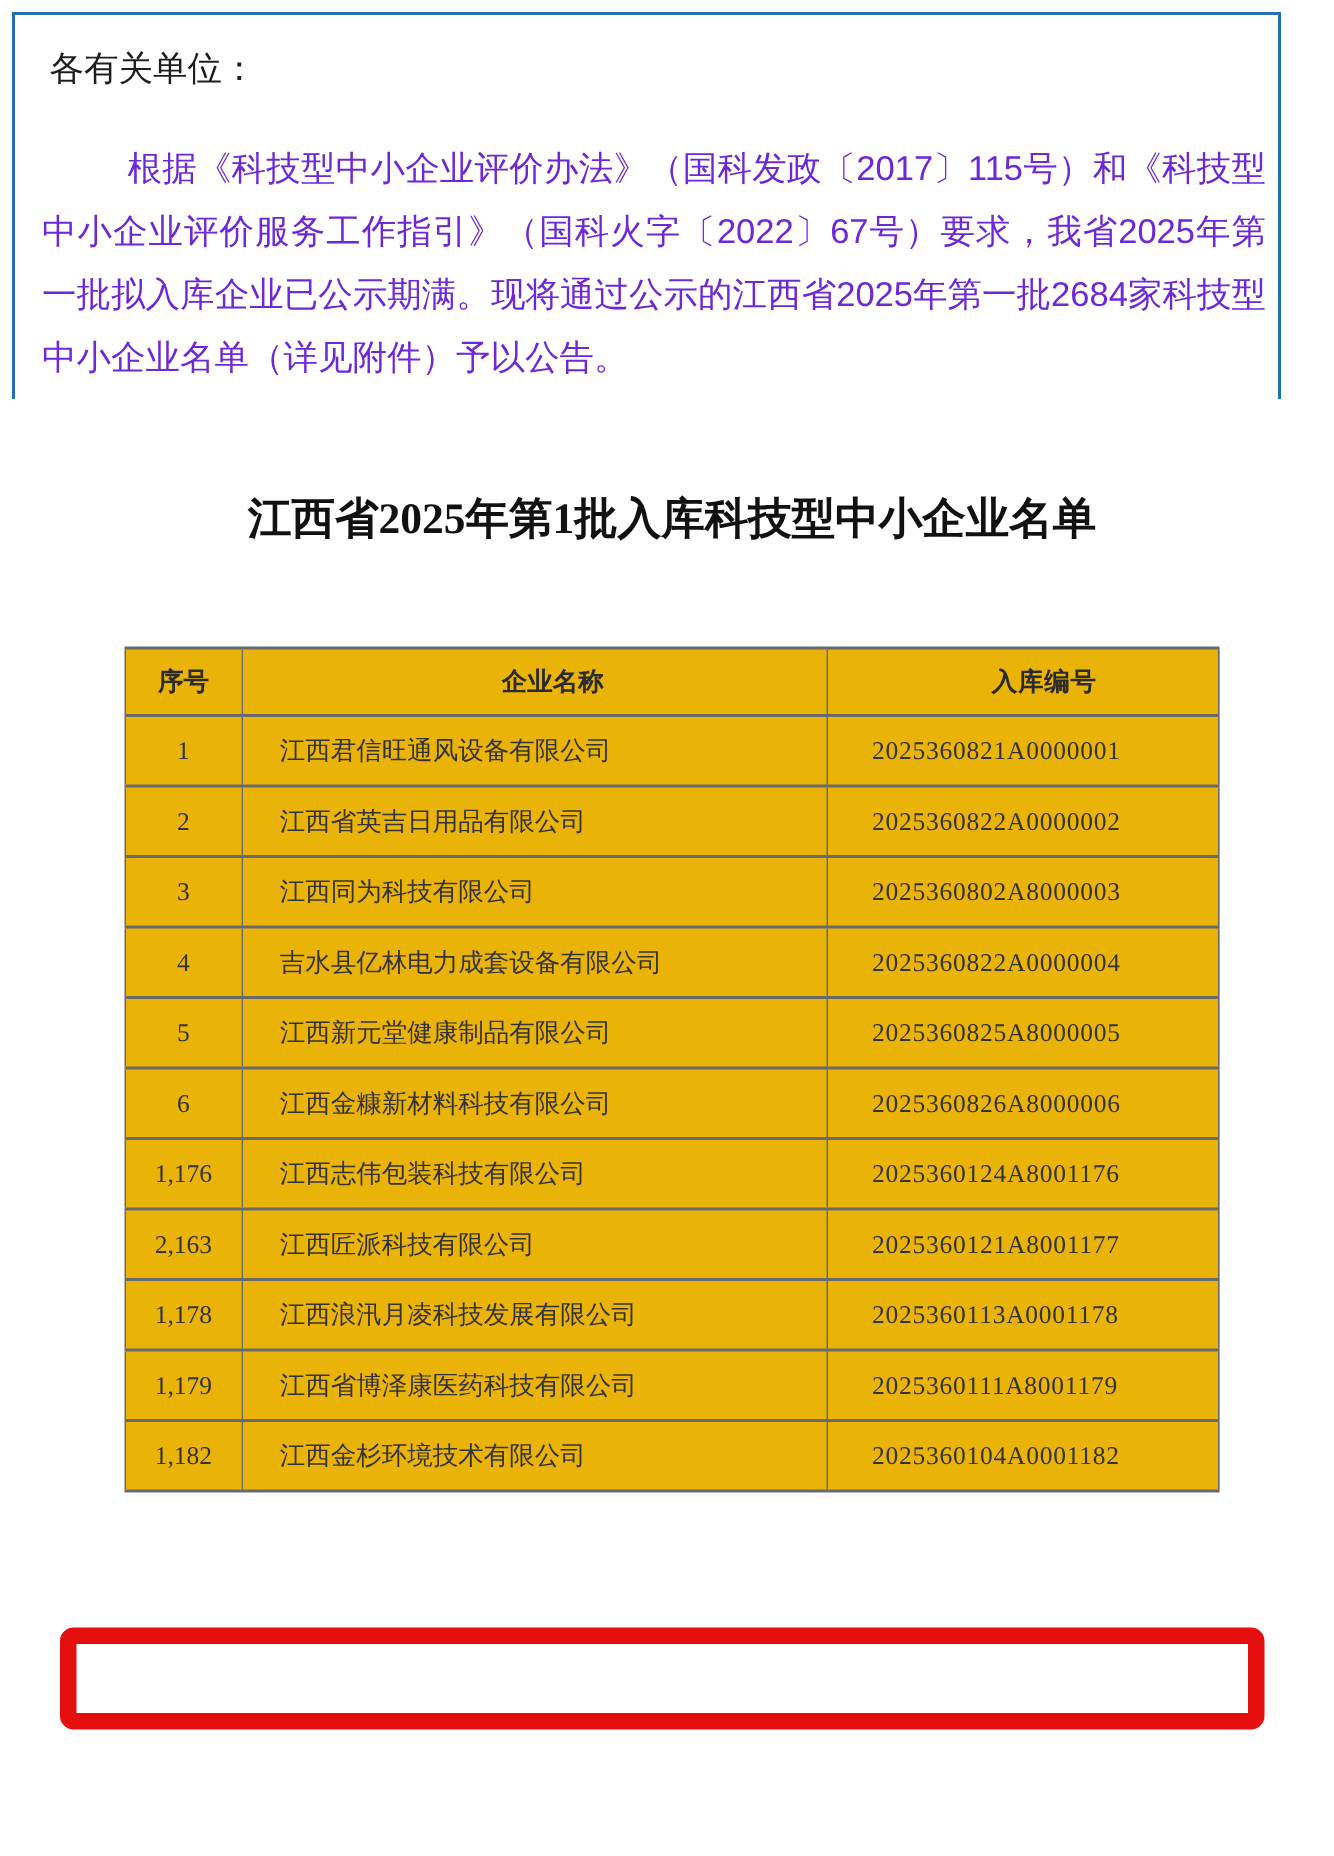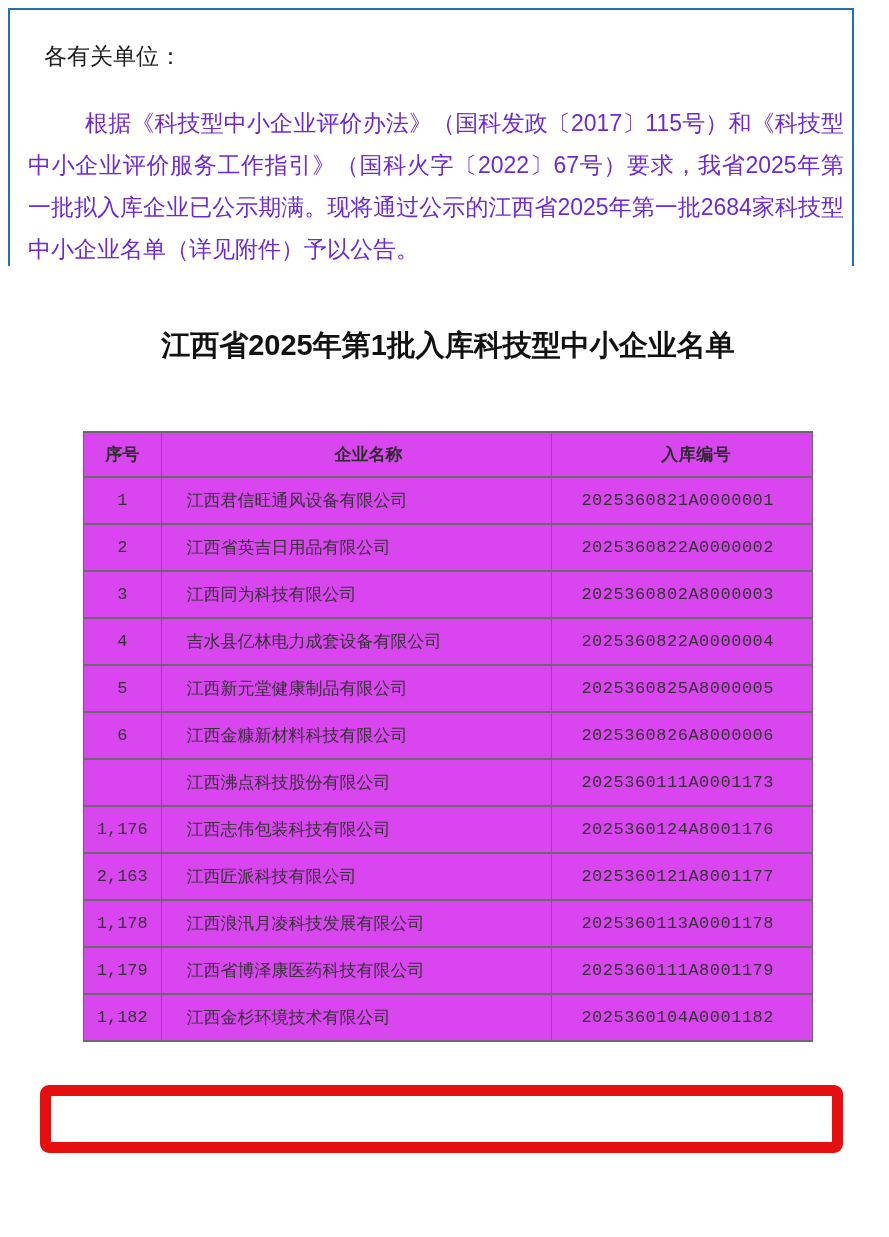--- a/index.html
+++ b/index.html
@@ -19,42 +19,42 @@
     top: 8px;
     width: 846px;
     height: 258px;
     box-sizing: border-box;
     border: 2px solid #2270b2;
     border-bottom: none;
     padding: 12px 8px 0 18px;
     color: #1d1d1d;
   }
   .salutation {
-    margin: 16px;
+    margin: 5px;
     font-size: 23px;
     line-height: 36px;
   }
   .notice-body {
     margin: 28px 0 0 0;
     font-size: 23px;
     line-height: 42px;
     text-align: justify;
     text-indent: 57px;
     color: #6d28d9;
   }
 
   
   .doc-title {
     position: absolute;
     left: 83px;
     top: 326px;
     width: 730px;
     margin: 0;
     text-align: center;
-    font-family: Liberation Sans, sans-serif;
+    font-family: Liberation Serif, serif;
     font-weight: bold;
     font-size: 29px;
     color: #111111;
   }
 
   
   .table-wrap {
     position: absolute;
     left: 83px;
     top: 431px;
@@ -70,22 +70,21 @@
   table.company-table, table.company-table tr {
     border: none;
   }
   .company-table th, .company-table td {
     border-left: 1px solid #6a6a6a;
     border-right: 1px solid #6a6a6a;
     border-top: 2px solid #6a6a6a;
     border-bottom: 2px solid #6a6a6a;
     box-sizing: border-box;
     font-weight: normal;
-    background: #d946ef;
-    font-family: Liberation Mono, monospace;
+    background: #eab308;
   }
   .company-table th {
     height: 45px;
     font-size: 17px;
     font-weight: bold;
     text-align: center;
     color: #2b2b2b;
   }
   .company-table td {
     height: 47px;
@@ -152,25 +151,20 @@
           <td class="col-no">5</td>
           <td class="col-name">江西新元堂健康制品有限公司</td>
           <td class="col-code">2025360825A8000005</td>
         </tr>
         <tr>
           <td class="col-no">6</td>
           <td class="col-name">江西金糠新材料科技有限公司</td>
           <td class="col-code">2025360826A8000006</td>
         </tr>
         <tr>
-          <td class="col-no"></td>
-          <td class="col-name">江西沸点科技股份有限公司</td>
-          <td class="col-code">2025360111A0001173</td>
-        </tr>
-        <tr>
           <td class="col-no">1,176</td>
           <td class="col-name">江西志伟包装科技有限公司</td>
           <td class="col-code">2025360124A8001176</td>
         </tr>
         <tr>
           <td class="col-no">2,163</td>
           <td class="col-name">江西匠派科技有限公司</td>
           <td class="col-code">2025360121A8001177</td>
         </tr>
         <tr>

